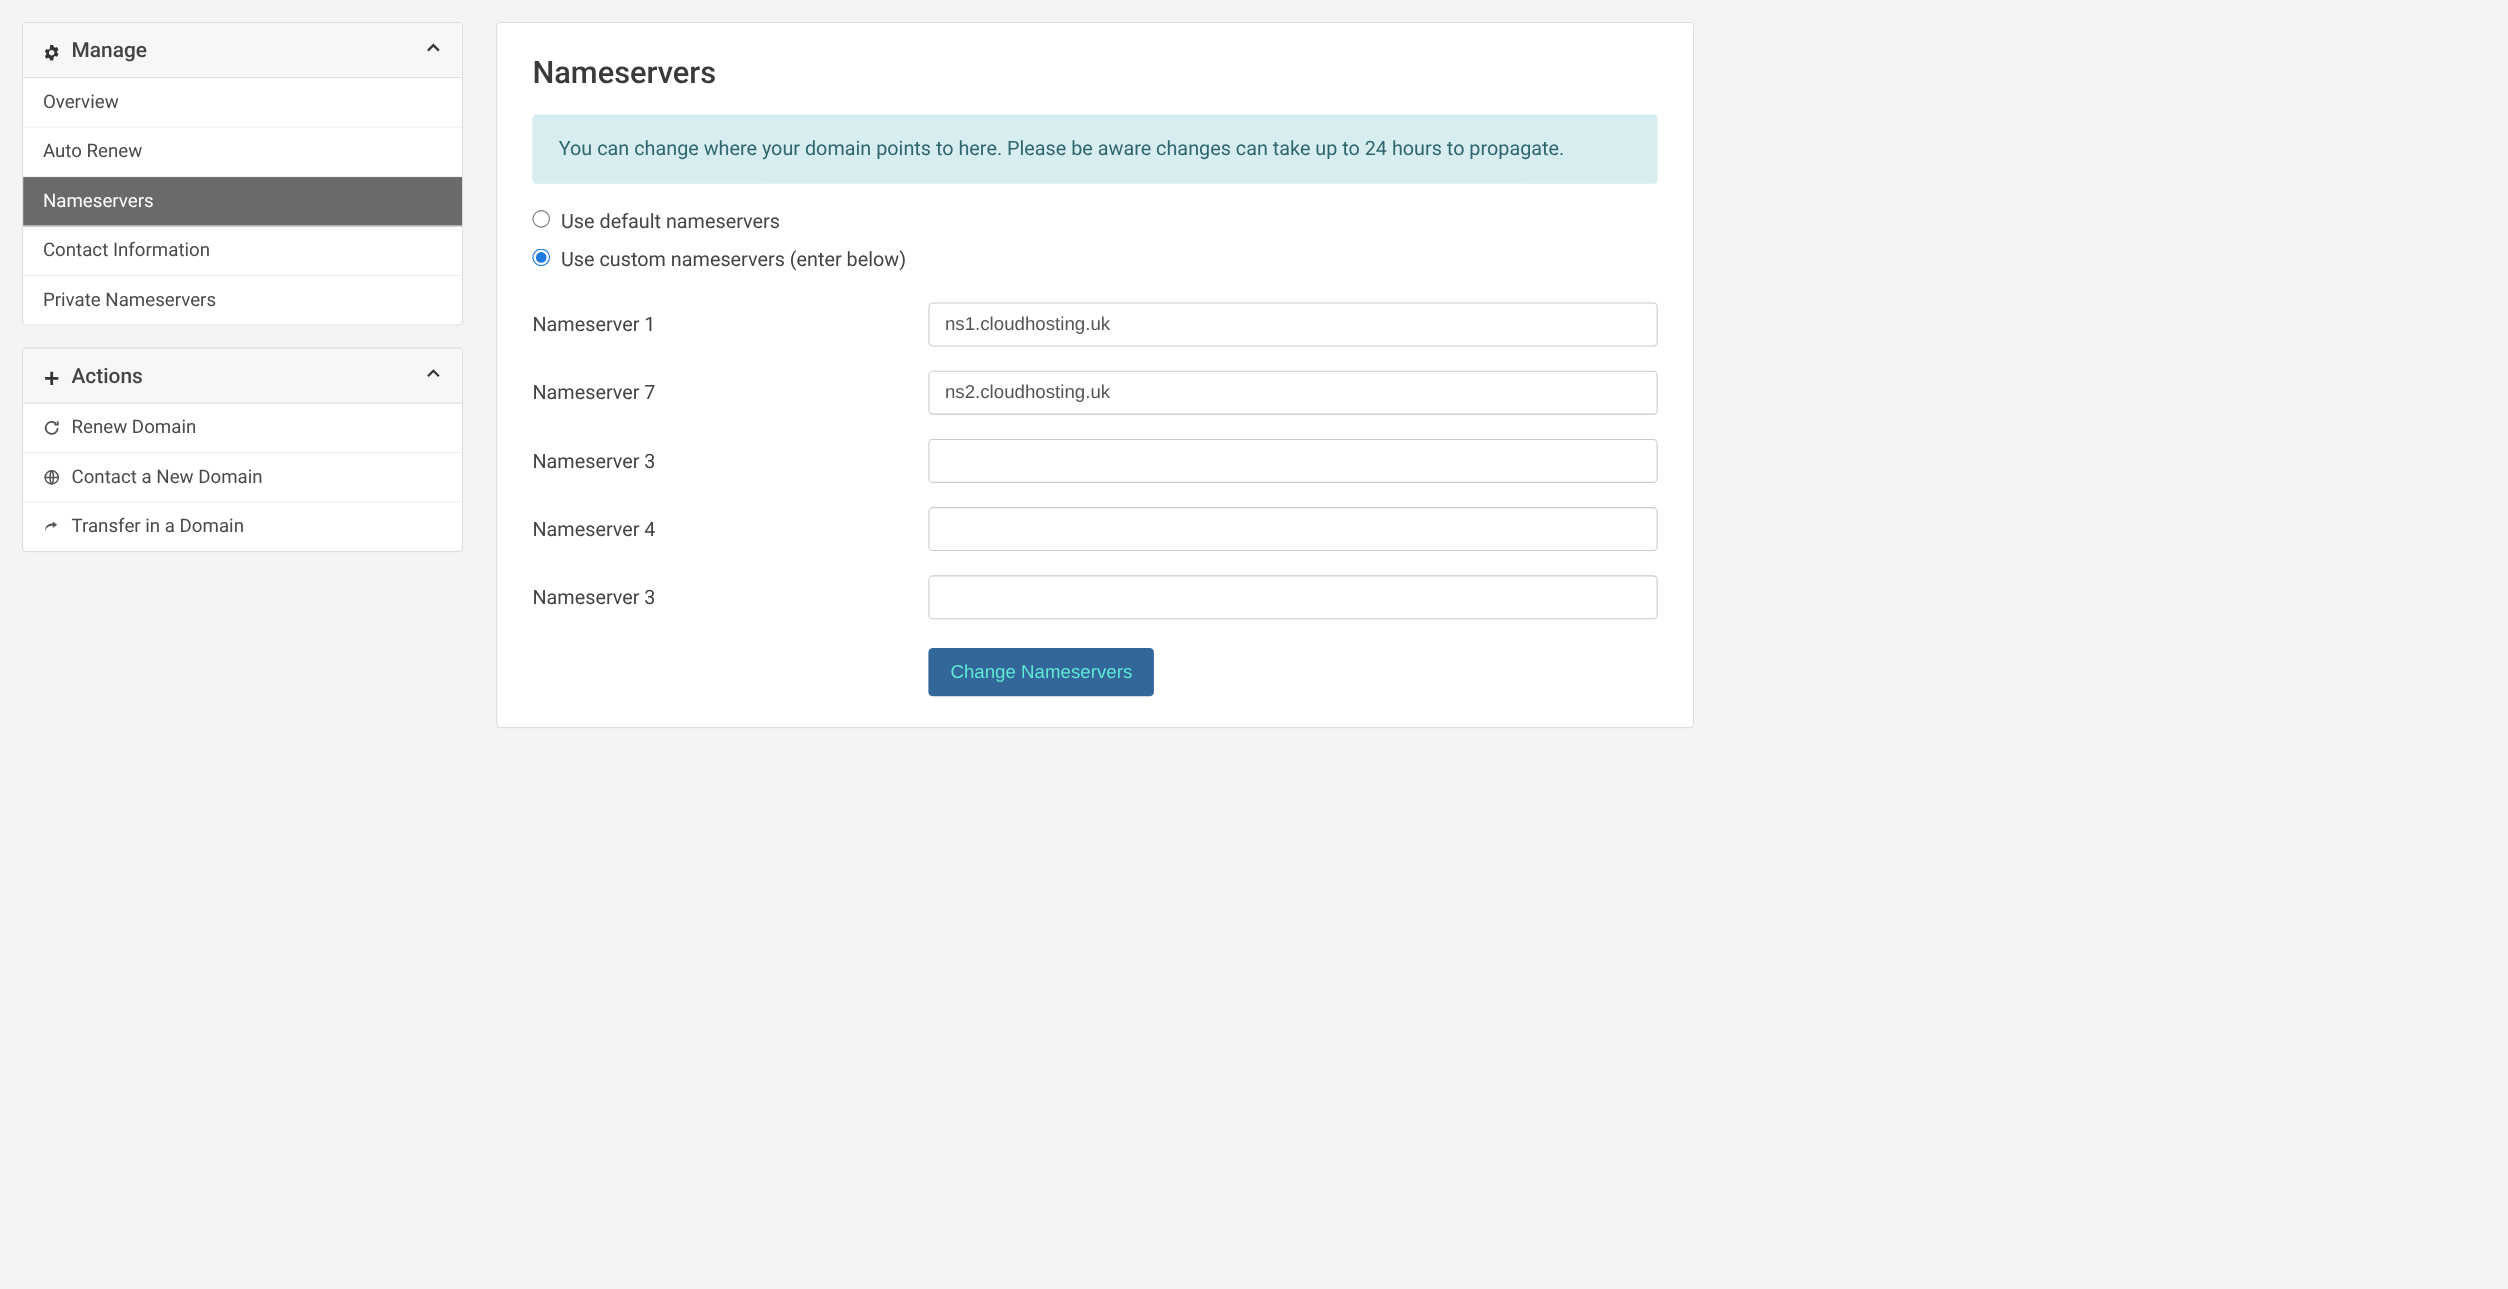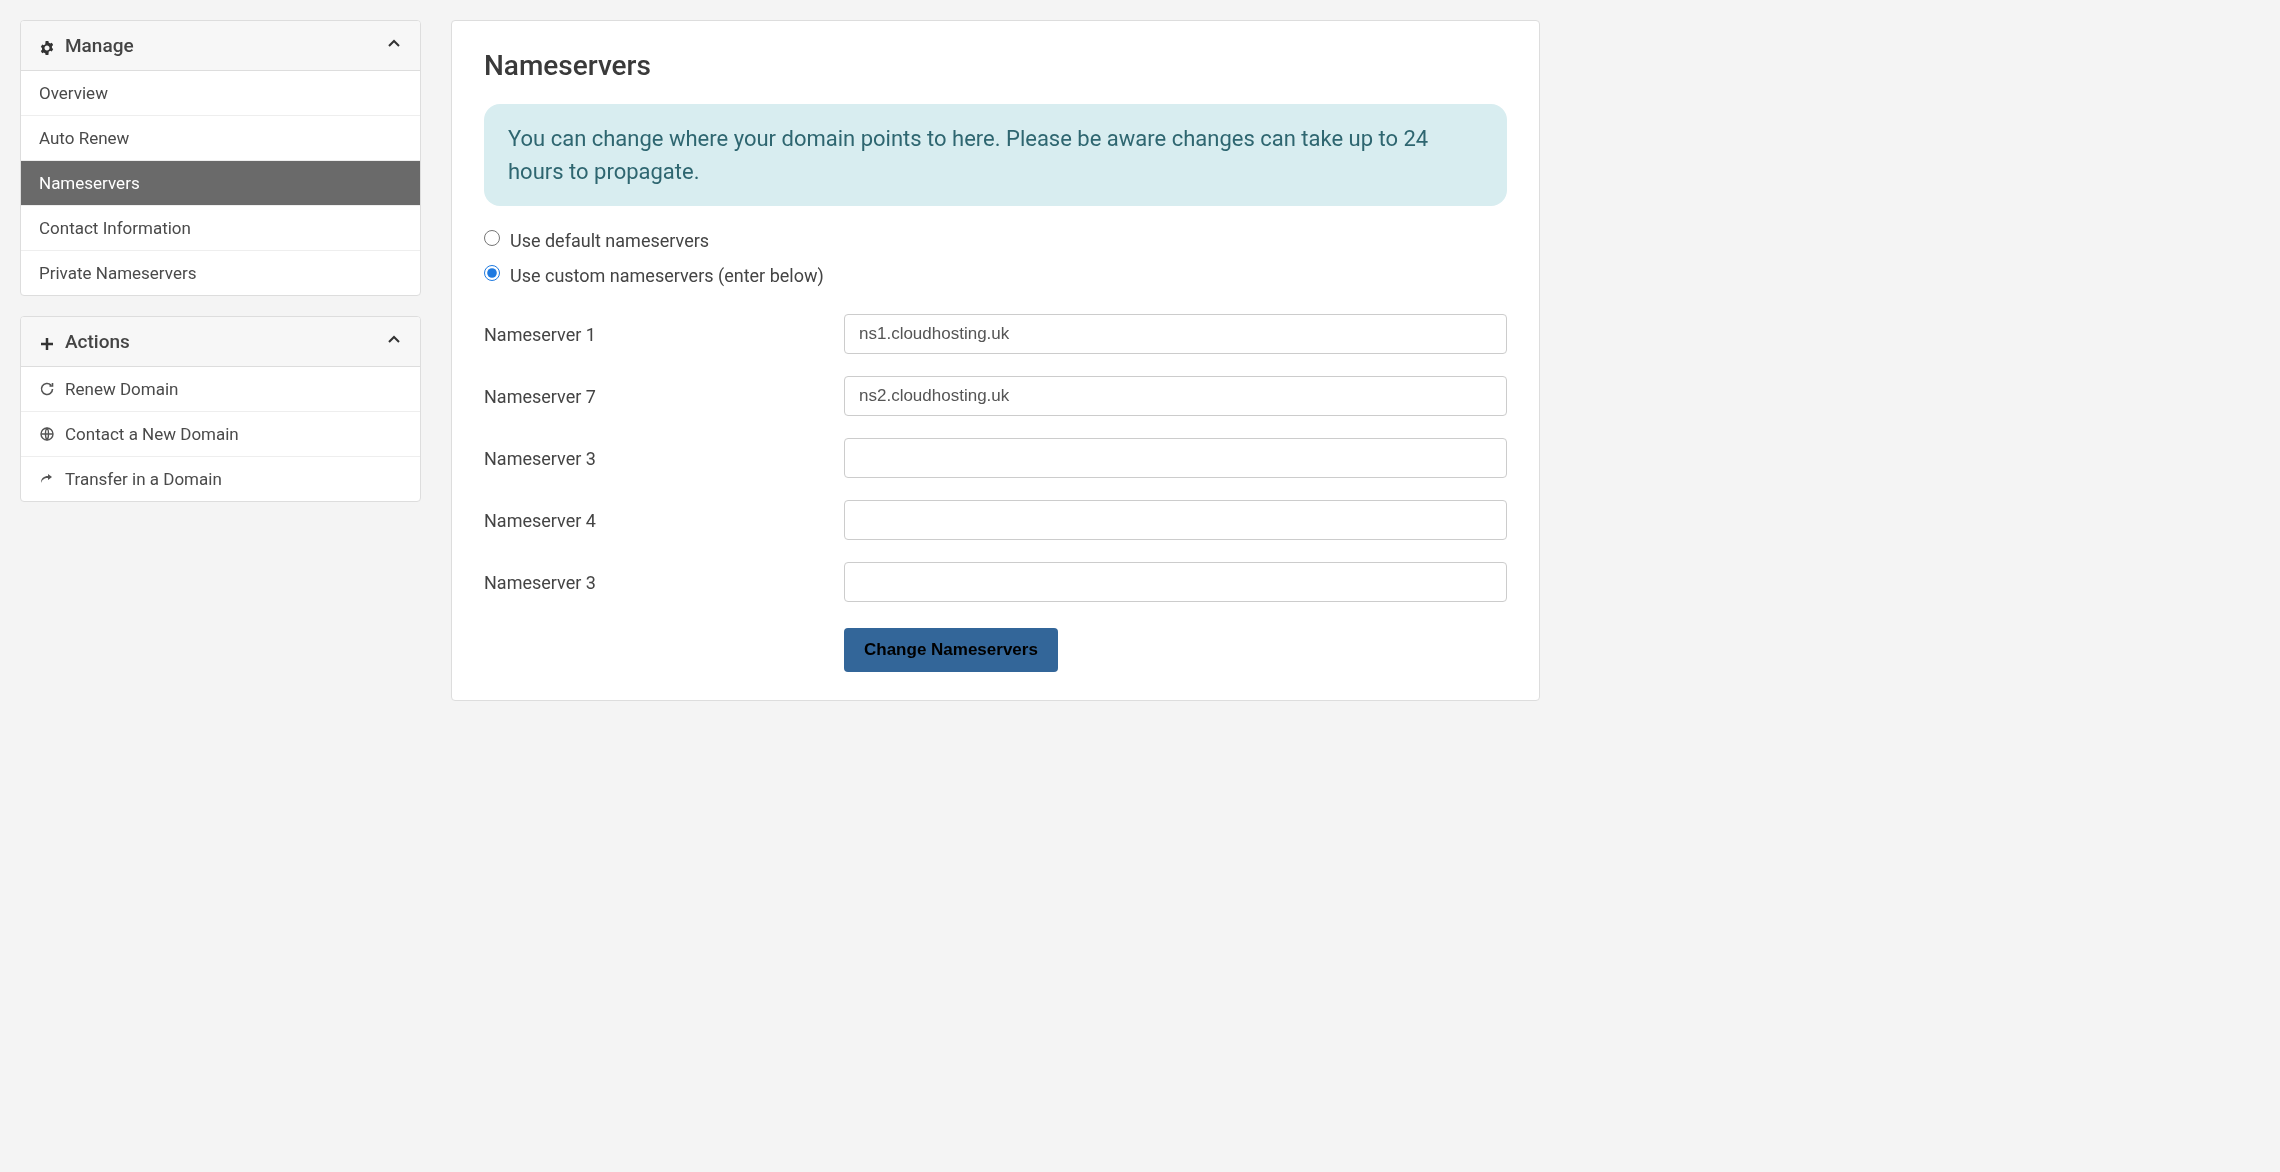--- a/index.html
+++ b/index.html
@@ -75,23 +75,23 @@
     }
     .page-title {
       font-size: 28px;
       font-weight: 500;
       color: #3a3a3a;
       margin-bottom: 22px;
     }
     .alert-info {
       background: #d8edf0;
       color: #2e6670;
-      border-radius: 16px;
+      border-radius: 4px;
       padding: 18px 24px;
-      font-size: 22px;
+      font-size: 18px;
       line-height: 1.5;
       margin-bottom: 24px;
     }
     .radio-group { margin-bottom: 28px; }
     .radio-row {
       display: flex;
       gap: 10px;
       margin-bottom: 14px;
       font-size: 18px;
       color: #444;
@@ -115,27 +115,26 @@
       flex: 1;
       padding: 9px 14px;
       font-size: 17px;
       color: #555;
       border: 1px solid #ccc;
       border-radius: 4px;
       background:#fff;
     }
     .btn-primary {
       background: #336699;
-      color: #000000;
+      color: #5eead4;
       border: none;
       border-radius: 4px;
       padding: 12px 20px;
       font-size: 17px;
       cursor: pointer;
-      font-weight: bold;
     }
     .btn-row { margin-left: 360px; padding-top:4px;}
   </style>
 </head>
 <body>
 
 <div class="container">
   <aside class="sidebar">
 
     <div class="panel">

